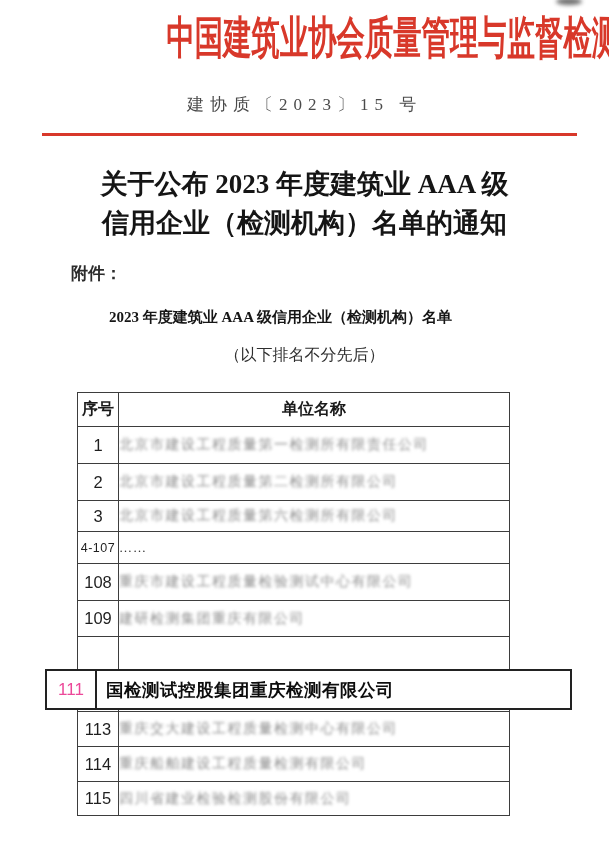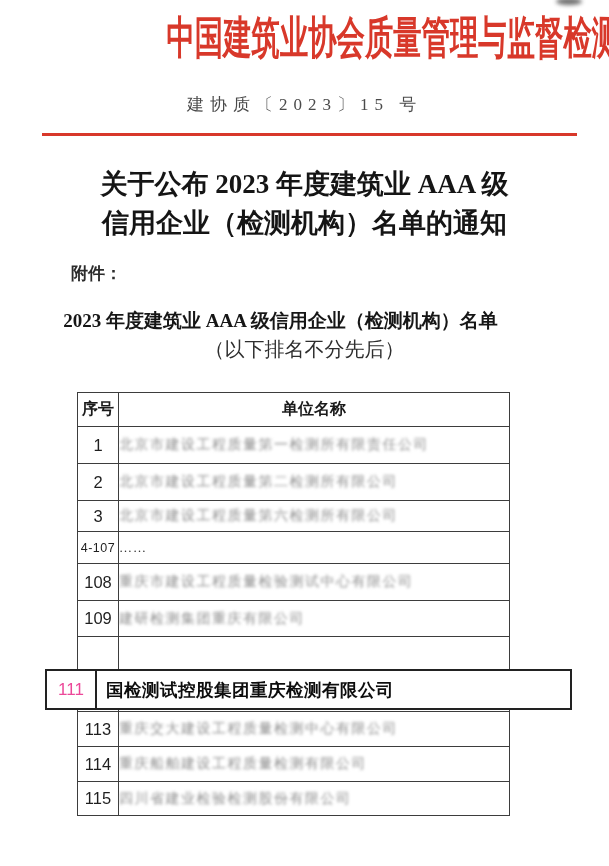--- a/index.html
+++ b/index.html
@@ -73,32 +73,32 @@
     color: #2b2b2b;
     font-weight: bold;
   }
 
   .list-title {
     position: absolute;
     top: 308px;
     left: 0;
     width: 561px;
     text-align: center;
-    font-size: 19px;
+    font-size: 15px;
     font-weight: bold;
     color: #161616;
   }
 
   .list-subtitle {
     position: absolute;
-    top: 336px;
-    left: 0;
-    width: 609px;
-    text-align: center;
-    font-size: 20px;
+    top: 345px;
+    left: 0;
+    width: 609px;
+    text-align: center;
+    font-size: 16px;
     color: #2e2e2e;
   }
 
   
   table.roster {
     position: absolute;
     top: 392px;
     left: 77px;
     width: 433px;
     border-collapse: collapse;

